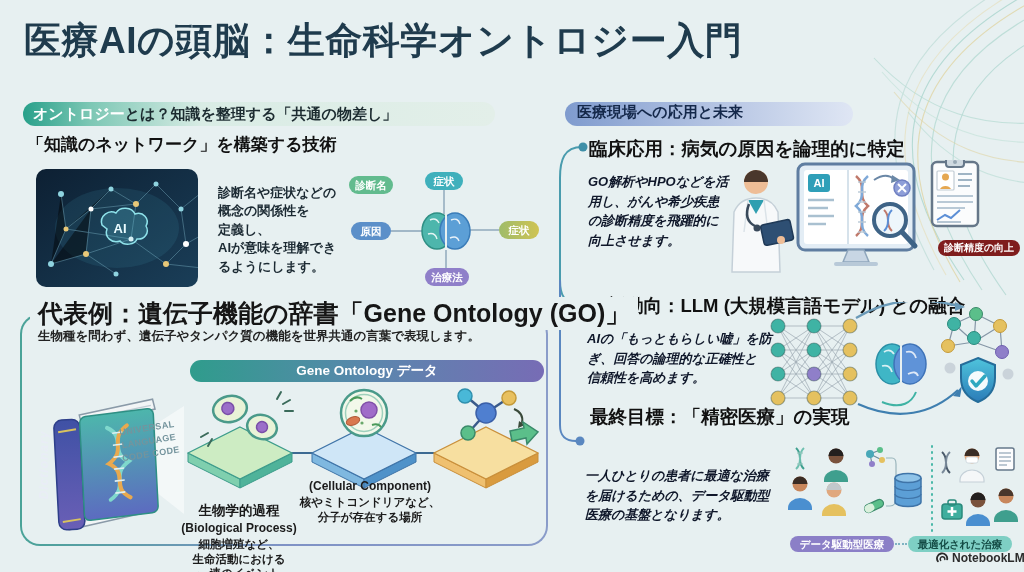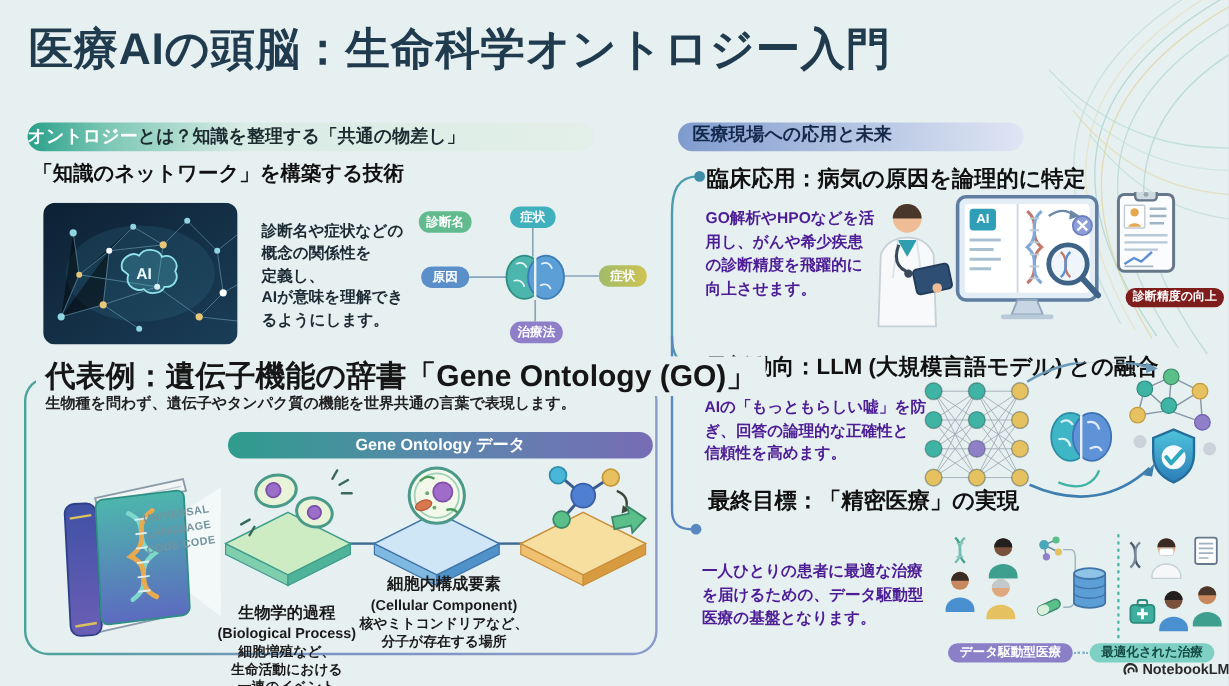--- a/index.html
+++ b/index.html
@@ -15,21 +15,21 @@
   
   .page-title{
     left:24px;top:16px;width:860px;
     font-size:37px;font-weight:700;color:#1f3b4d;letter-spacing:.5px;
   }
 
   
   .pill-left{
     left:23px;top:102px;width:472px;height:24px;border-radius:12px;
     background:linear-gradient(90deg,#28a08a 0%,#7cc7b4 14%,#d9ece5 38%,#e3efe9 100%);
-    font-size:15px;font-weight:700;line-height:24px;box-sizing:border-box;
+    font-size:15px;font-weight:700;line-height:24px;padding-left:10px;box-sizing:border-box;
     white-space:nowrap;
   }
   .pill-left .lead{color:#ffffff;}
   .pill-left .rest{color:#1c2b30;}
   .pill-right{
     left:565px;top:102px;width:288px;height:24px;border-radius:12px;
     background:linear-gradient(90deg,#7f9bce 0%,#aebfe0 45%,#dfe6f4 100%);
     font-size:15px;font-weight:700;line-height:24px;padding-left:12px;box-sizing:border-box;
     color:#14284a;white-space:nowrap;font-family:Liberation Mono, monospace;
   }
@@ -69,21 +69,21 @@
     transform:rotate(-90deg);font-size:12px;font-style:italic;font-weight:700;
     color:#e9edf6;z-index:4;letter-spacing:1px;
   }
   .beam-label{
     left:116px;top:422px;width:66px;text-align:center;transform:rotate(-9deg);
     font-size:9px;font-weight:700;color:#74949d;line-height:1.45;z-index:4;letter-spacing:.4px;
   }
 
   
   .sec-title{font-size:18.5px;font-weight:700;color:#111;white-space:nowrap;}
-  .sec-body{font-size:13px;font-weight:700;line-height:1.5;color:#4c1d95;}
+  .sec-body{font-size:13px;font-weight:700;line-height:1.5;color:#0f172a;font-style:italic;}
   .badge{
     border-radius:9px;text-align:center;font-weight:700;z-index:4;
   }
   .badge-diag{left:938px;top:240px;width:82px;height:16px;background:#7f1d1d;color:#fff;font-size:10px;line-height:16px;}
   .badge-data{left:790px;top:536px;width:104px;height:16px;background:#8b7fc7;color:#fff;font-size:10.5px;line-height:16px;border-radius:8px;}
   .badge-opt{left:908px;top:536px;width:104px;height:16px;background:#7ecfc4;color:#134a44;font-size:10.5px;line-height:16px;border-radius:8px;}
   .badge-dots{left:895px;top:543px;width:12px;height:0;border-top:2px dotted #7fb3c2;z-index:4;}
 
   .footer{
     left:936px;top:551px;display:flex;align-items:center;gap:3px;
@@ -300,21 +300,20 @@
   </svg>
 
   <div class="abs cat-col" style="left:168px;top:478px;width:142px;margin-top:24px;">
     <div class="cat-jp">生物学的過程</div>
     <div class="cat-en">(Biological Process)</div>
     <div class="cat-desc preline">細胞増殖など、
 生命活動における
 一連のイベント</div>
   </div>
   <div class="abs cat-col" style="left:294px;top:478px;width:152px;">
-    <div class="cat-jp">細胞内構成要素</div>
     <div class="cat-en">(Cellular Component)</div>
     <div class="cat-desc preline">核やミトコンドリアなど、
 分子が存在する場所</div>
   </div>
 
   <div class="abs pill-right">医療現場への応用と未来</div>
 
   <svg class="abs" style="left:552px;top:130px;" width="40" height="330" viewBox="0 0 40 330">
     <path d="M30,17 C12,17 8,30 8,48 L8,150 C8,166 12,173 28,173" fill="none" stroke="#4a9cae" stroke-width="2"></path>
     <path d="M8,150 L8,295 C8,305 12,311 24,311" fill="none" stroke="#5a87c0" stroke-width="2"></path>

